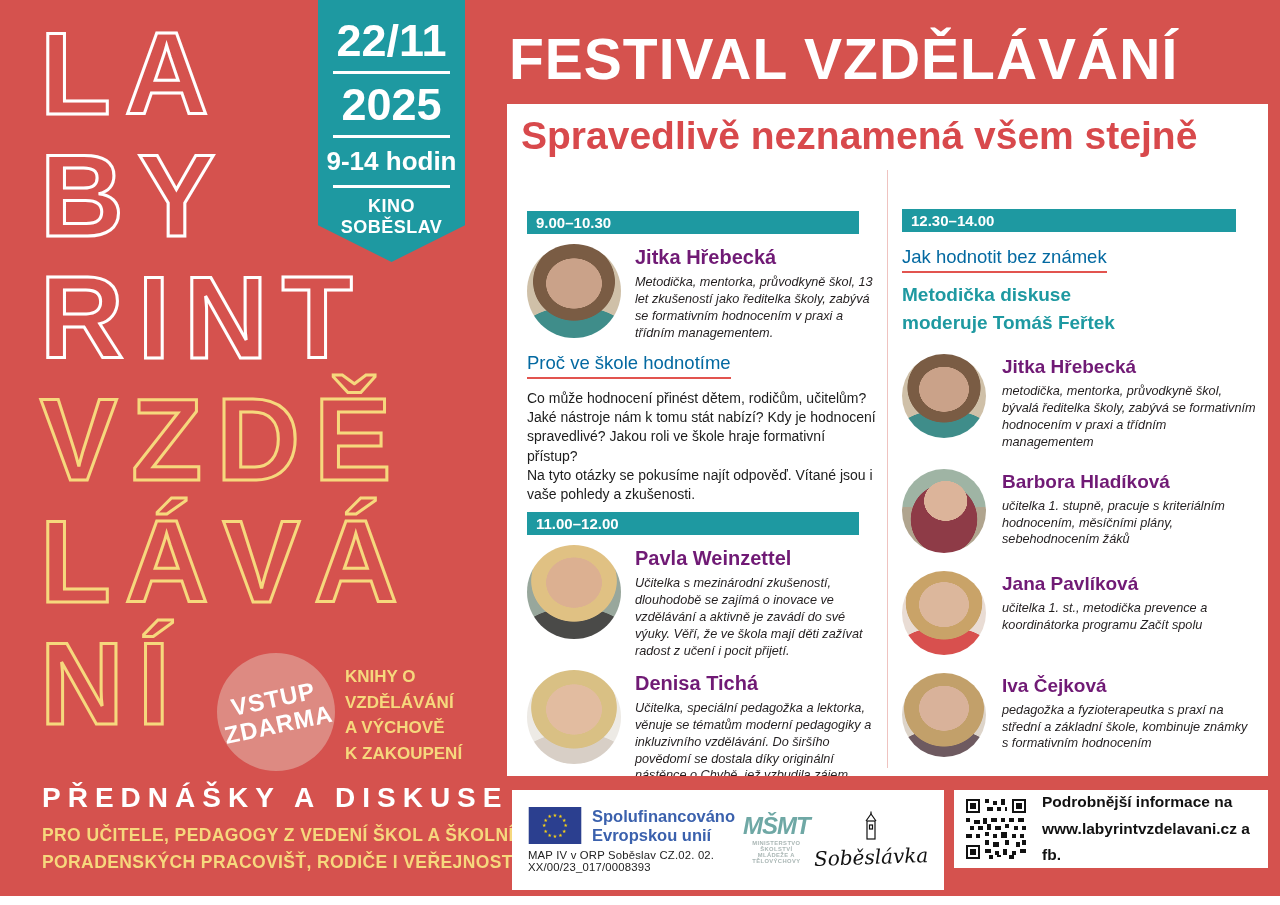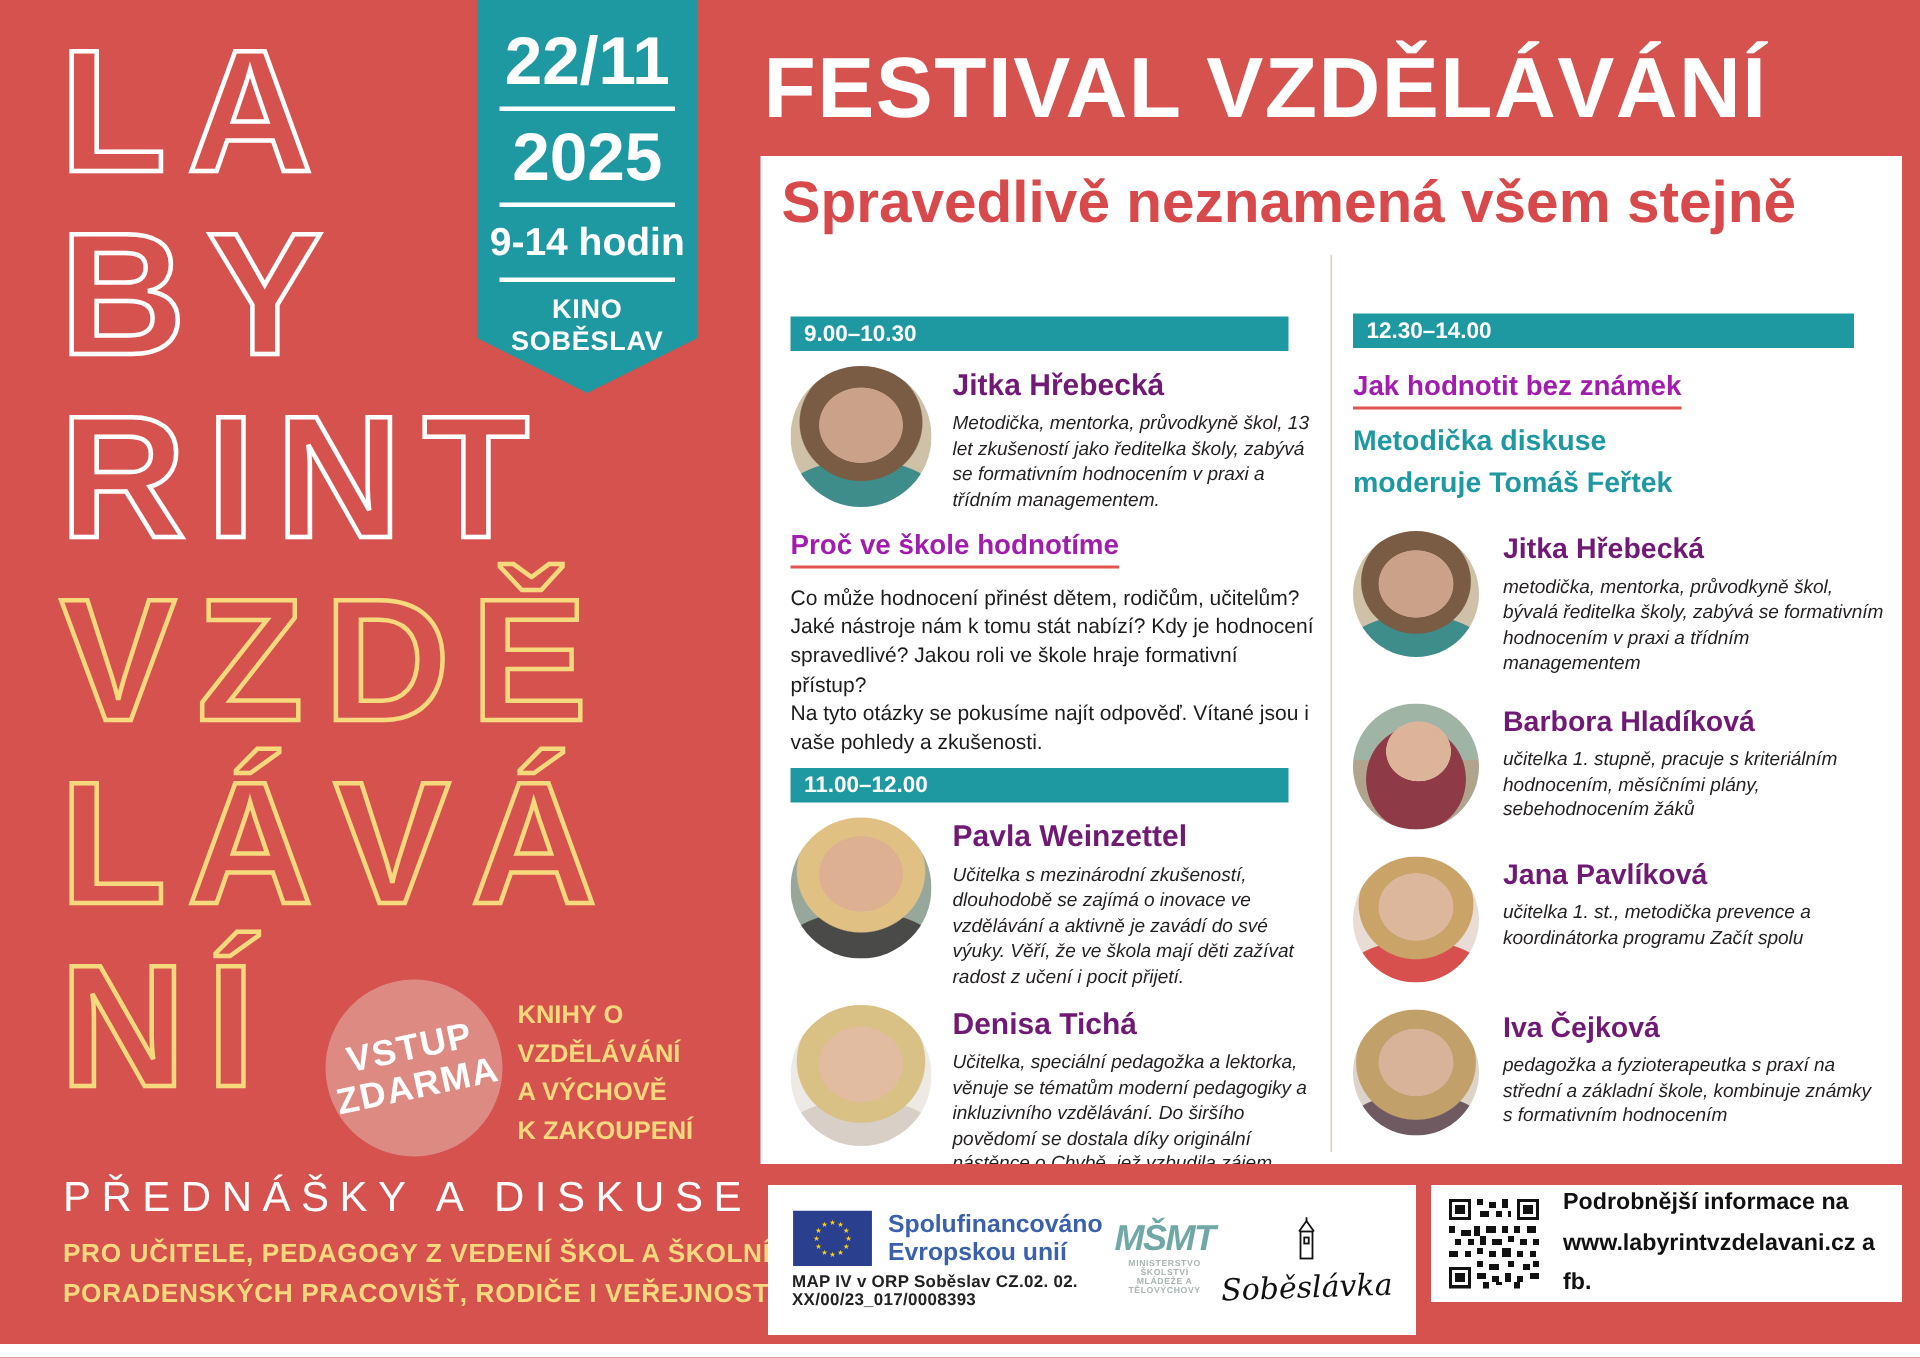--- a/index.html
+++ b/index.html
@@ -23,21 +23,21 @@
   .ribbon-hours { font-size:26px; font-weight:bold; }
   .ribbon-venue { font-size:18px; font-weight:bold; letter-spacing:0.5px; margin-top:2px; }
 
   .badge { position:absolute; left:217px; top:653px; width:118px; height:118px;
            border-radius:50%; background:#dd8a82; color:#fff; font-weight:bold;
            display:flex; flex-direction:column; align-items:center; justify-content:center;
            transform:rotate(-12deg); font-size:24px; line-height:1.1; letter-spacing:1px; }
   .books-note { position:absolute; left:345px; top:664px; width:170px;
                 color:#f6d87d; font-weight:bold; font-size:17px; line-height:1.5;
                 white-space:pre-line; }
-  .footer-title { position:absolute; left:42px; top:782px; color:#fff; font-weight:normal;
+  .footer-title { position:absolute; left:42px; top:782px; color:#fff; font-weight:bold;
                   font-size:28px; letter-spacing:7px; }
   .footer-audience { position:absolute; left:42px; top:822px; color:#f6d87d; font-weight:bold;
                      font-size:17.5px; line-height:1.55; letter-spacing:0.4px; white-space:pre-line; }
 
   
   .festival-title { position:absolute; left:509px; top:26px; width:760px; color:#fff;
                     font-weight:bold; font-size:57px; letter-spacing:1px; white-space:nowrap; }
 
   
   .main-panel { position:absolute; left:507px; top:104px; width:761px; height:672px;
@@ -53,21 +53,21 @@
               padding:3px 9px; width:calc(100% - 20px); }
 
   .speaker { display:flex; gap:14px; margin:10px 0 6px 0; }
   .photo { width:94px; height:94px; border-radius:50%; flex-shrink:0; }
   .photo.small { width:84px; height:84px; }
   .sp-text { padding-top:2px; }
   .sp-name { color:#701a75; font-weight:bold; font-size:20px; margin-bottom:5px; }
   .sp-name.small { font-size:19px; }
   .sp-bio { font-style:italic; font-size:12.7px; line-height:1.33; color:#231f20; }
 
-  .talk-title { display:inline-block; font-weight:bold; font-size:18.5px; color:#a21caf;
+  .talk-title { display:inline-block; font-weight:normal; font-size:18.5px; color:#0369a1;
                 border-bottom:2px solid #e2544f; padding-bottom:3px; margin:4px 0 2px 0; }
   .talk-text { font-size:14px; line-height:1.38; color:#1c1c1c; margin:8px 0 8px 0;
                white-space:pre-line; }
   .format-line { color:#1e99a1; font-weight:bold; font-size:19px; line-height:1.45; }
   .mt6 { margin-top:6px; } .mt10 { margin-top:10px; }
   .panelist { display:flex; gap:16px; margin:18px 0 0 0; align-items:flex-start; }
 
   
   .ph-jitka   { background:radial-gradient(ellipse 30% 27% at 50% 42%, #caa289 0 98%, transparent 100%),
                 radial-gradient(ellipse 44% 42% at 50% 40%, #7a5c44 0 98%, transparent 100%),
@@ -87,21 +87,21 @@
   .ph-iva     { background:radial-gradient(ellipse 30% 27% at 50% 42%, #d9b29a 0 98%, transparent 100%),
                 radial-gradient(ellipse 48% 46% at 50% 42%, #c2a06a 0 98%, transparent 100%),
                 radial-gradient(ellipse 62% 36% at 50% 102%, #6e5a60 0 98%, transparent 100%), #ddd4c9; }
 
   
   .logos-box { position:absolute; left:512px; top:790px; width:432px; height:100px; background:#fff;
                display:flex; align-items:center; justify-content:space-between; padding:6px 14px 6px 16px; }
   .eu-top { display:flex; gap:10px; align-items:center; }
   .eu-flag { width:54px; height:37px; }
   .eu-label { color:#3b61ad; font-weight:bold; font-size:16.5px; line-height:1.15; }
-  .eu-project { font-size:11.3px; font-weight:bold; color:#222; margin-top:5px; letter-spacing:0.2px; }
+  .eu-project { font-size:11.3px; font-weight:normal; color:#222; margin-top:5px; letter-spacing:0.2px; }
   .msmt-block { text-align:center; margin-left:6px; }
   .msmt-letters { color:#6fa8a5; font-weight:bold; font-size:24px; line-height:0.85;
                   font-style:italic; letter-spacing:-1px; }
   .msmt-caption { color:#a9b6b4; font-size:5.8px; font-weight:bold; letter-spacing:0.4px; margin-top:3px; }
   .city-block { text-align:center; margin-left:4px; padding-right:2px; }
   .city-name { font-family:"DejaVu Serif", serif; font-style:italic; font-size:20px; color:#111;
                transform:rotate(-2deg); }
   .qr-box { position:absolute; left:954px; top:790px; width:314px; height:78px; background:#fff;
             display:flex; align-items:center; gap:16px; padding:17px 12px; }
   .qr { width:60px; height:60px; flex-shrink:0; }

